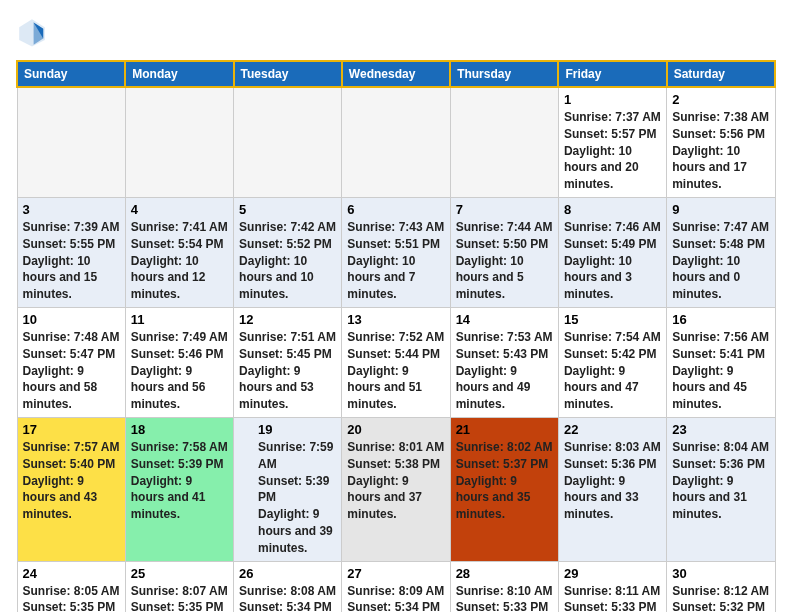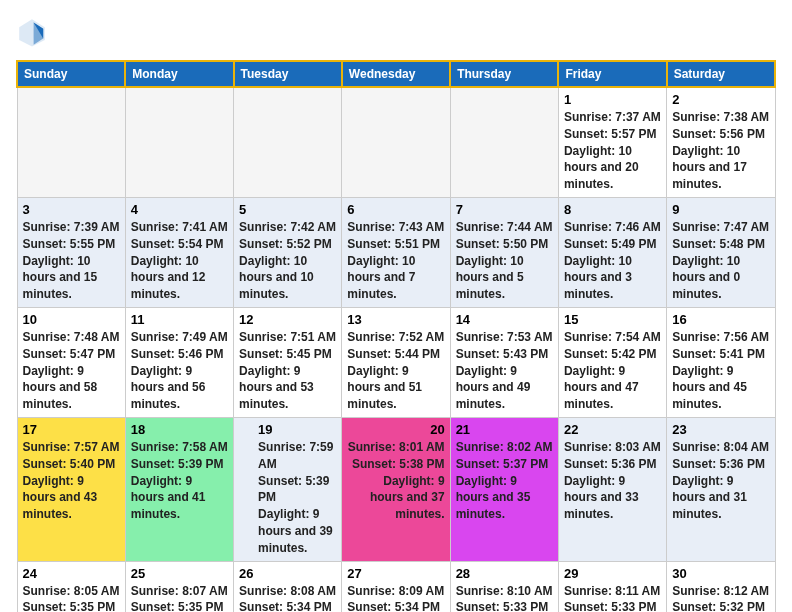--- a/index.html
+++ b/index.html
@@ -200,25 +200,25 @@
           <div class="day-info">Sunrise: 7:57 AM<br>Sunset: 5:40 PM<br>Daylight: 9 hours and 43 minutes.</div>
         </td>
         <td style="background: #86efac;">
           <span class="day-number">18</span>
           <div class="day-info">Sunrise: 7:58 AM<br>Sunset: 5:39 PM<br>Daylight: 9 hours and 41 minutes.</div>
         </td>
         <td style="background: rgb(232, 238, 247); padding-left: 24px;">
           <span class="day-number">19</span>
           <div class="day-info">Sunrise: 7:59 AM<br>Sunset: 5:39 PM<br>Daylight: 9 hours and 39 minutes.</div>
         </td>
-        <td style="background: #ec4899; text-align: right;">
+        <td style="background: #e5e5e5;">
           <span class="day-number">20</span>
           <div class="day-info">Sunrise: 8:01 AM<br>Sunset: 5:38 PM<br>Daylight: 9 hours and 37 minutes.</div>
         </td>
-        <td style="background: #d946ef;">
+        <td style="background: #c2410c;">
           <span class="day-number">21</span>
           <div class="day-info">Sunrise: 8:02 AM<br>Sunset: 5:37 PM<br>Daylight: 9 hours and 35 minutes.</div>
         </td>
         <td style="background: rgb(232, 238, 247);">
           <span class="day-number">22</span>
           <div class="day-info">Sunrise: 8:03 AM<br>Sunset: 5:36 PM<br>Daylight: 9 hours and 33 minutes.</div>
         </td>
         <td style="background: rgb(232, 238, 247);">
           <span class="day-number">23</span>
           <div class="day-info">Sunrise: 8:04 AM<br>Sunset: 5:36 PM<br>Daylight: 9 hours and 31 minutes.</div>

